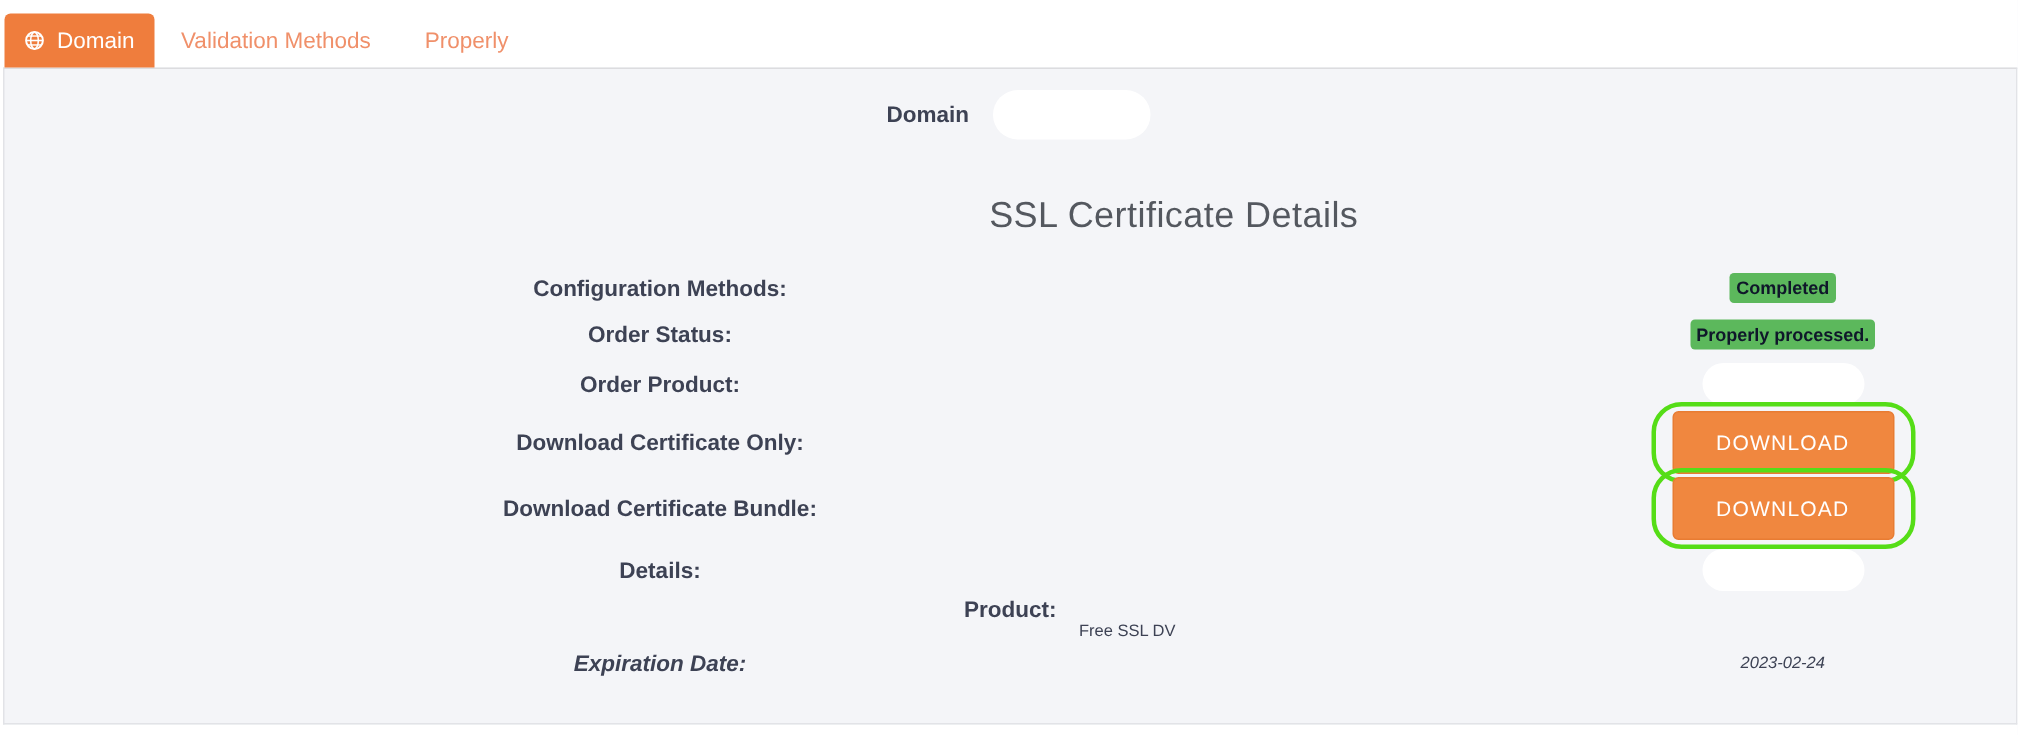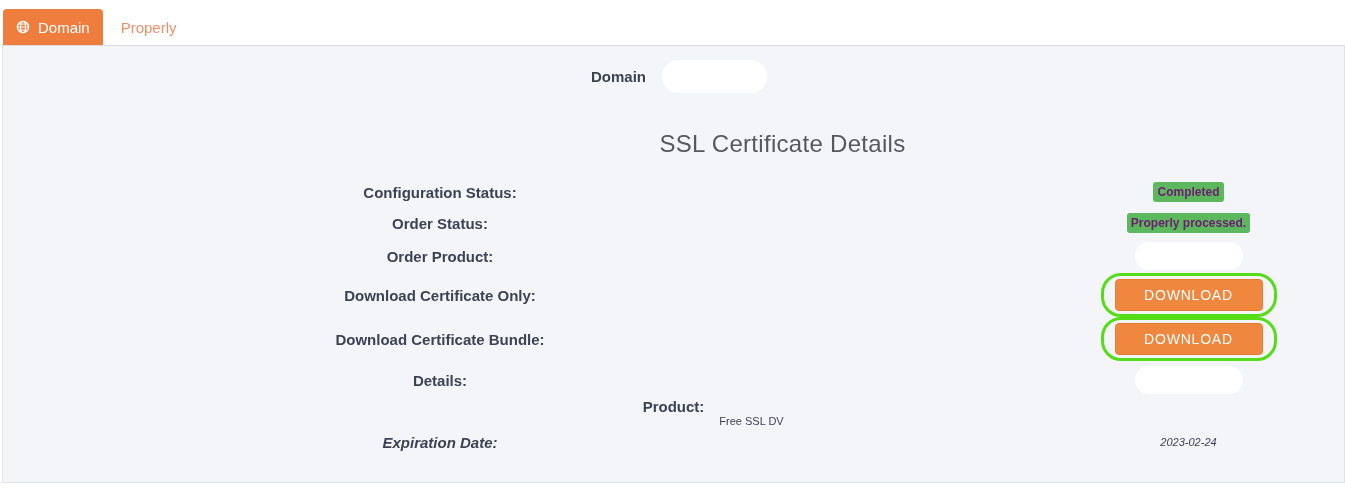--- a/index.html
+++ b/index.html
@@ -104,38 +104,38 @@
   .r2 { height: 26px; margin-top: 5px; }
   .r3 { height: 28px; margin-top: 6px; }
   .r4 { height: 44px; margin-top: 3px; }
   .r5 { height: 44px; }
   .r6 { height: 28px; margin-top: 5px; }
   .r7 { height: 22px; margin-top: 4px; flex-direction: column; }
   .r8 { height: 22px; margin-top: 11px; font-style: italic; }
 
   .badge {
     background: #5cb85c;
-    color: #701a75;
+    color: #0f172a;
     font-size: 12px;
     font-weight: 700;
     line-height: 1.2;
     padding: 3px 4px;
     border-radius: 3px;
     white-space: nowrap;
   }
   .ring {
     border: 3px solid #55dd17;
     border-radius: 20px;
     padding: 3px 11px;
     display: inline-block;
   }
   .btn {
     display: block;
     width: 148px;
-    height: 32px;
+    height: 42px;
     background: #f0873f;
     border: 1px solid #e87c33;
     border-radius: 4px;
     color: #ffffff;
     font-size: 14px;
     letter-spacing: 0.8px;
     font-family: "Liberation Sans", "DejaVu Sans", sans-serif;
     cursor: pointer;
   }
   .value-text {
@@ -155,37 +155,40 @@
           <circle cx="8" cy="8" r="6.4" stroke="#ffffff" stroke-width="1.5" fill="none"></circle>
           <ellipse cx="8" cy="8" rx="2.9" ry="6.4" stroke="#ffffff" stroke-width="1.2" fill="none"></ellipse>
           <line x1="1.7" y1="8" x2="14.3" y2="8" stroke="#ffffff" stroke-width="1.2"></line>
           <line x1="2.8" y1="4.6" x2="13.2" y2="4.6" stroke="#ffffff" stroke-width="1.1"></line>
           <line x1="2.8" y1="11.4" x2="13.2" y2="11.4" stroke="#ffffff" stroke-width="1.1"></line>
         </svg>
       </span>
       <span>Domain</span>
     </div>
     <div class="tab">
+      <span>Validation Methods</span>
+    </div>
+    <div class="tab">
       <span>Properly</span>
     </div>
   </div>
 
   <div class="panel">
 
     <div class="domain-row">
       <span class="lbl">Domain</span>
       <span class="pill pill-lg"></span>
     </div>
 
     <div class="section-title">SSL Certificate Details</div>
 
     <div class="details">
 
       <div class="drow r1">
-        <div class="dlabel">Configuration Status:</div>
+        <div class="dlabel">Configuration Methods:</div>
         <div class="dvalue">
           <span class="badge">Completed</span>
         </div>
       </div>
 
       <div class="drow r2">
         <div class="dlabel">Order Status:</div>
         <div class="dvalue">
           <span class="badge">Properly processed.</span>
         </div>

